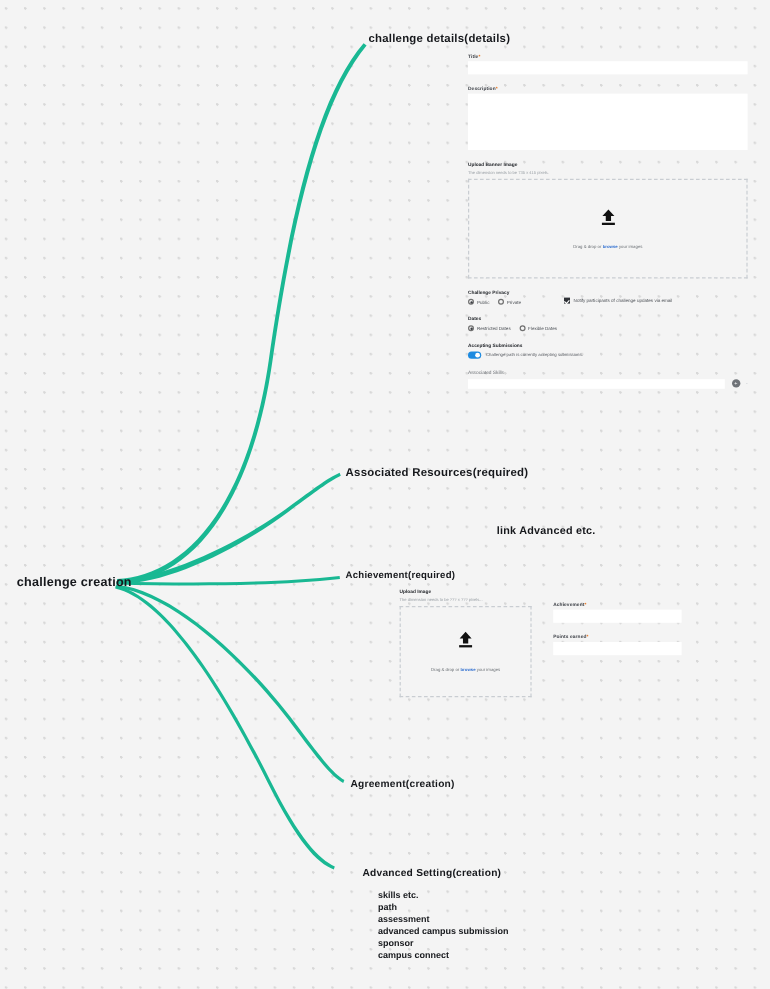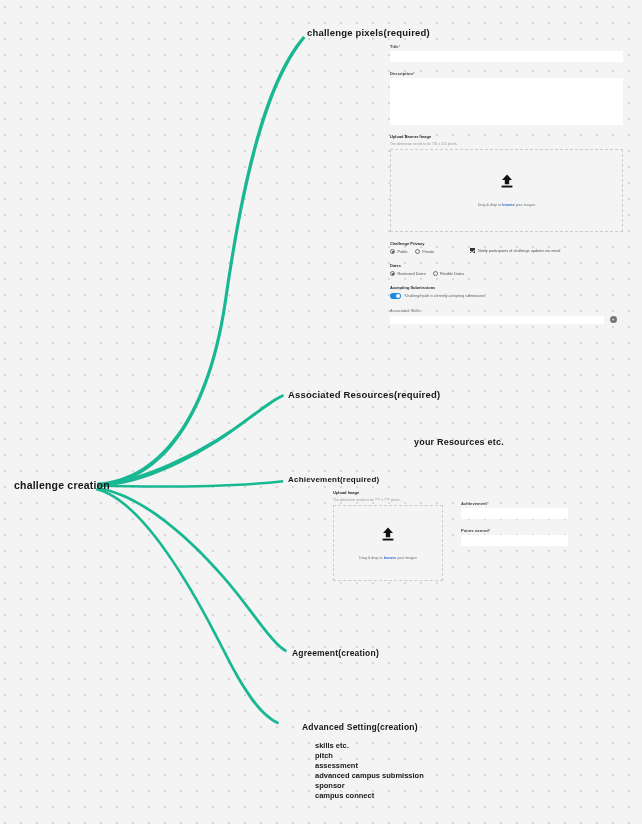--- a/index.html
+++ b/index.html
@@ -139,31 +139,31 @@
     <path d="M97,487 C150,493 215,560 250,608 C268,632 278,645 287,650
              L286,652.4 C277,648 266,634 248,610 C213,562 149,496 96.5,489.5 Z"></path>
 
     <path d="M96.5,488 C140,497 190,580 225,650 C250,700 266,716 279,722
              L278.2,724.5 C264,719 248,702 223,652 C188,582 139,500 96,490.5 Z"></path>
   </g>
 </svg>
 
 <div class="node-label root-label">challenge creation</div>
 
-<div class="node-label br1">challenge pixels(required)</div>
+<div class="node-label br1">challenge details(details)</div>
 <div class="node-label br2">Associated Resources(required)</div>
 <div class="node-label br3">Achievement(required)</div>
 <div class="node-label br4">Agreement(creation)</div>
 <div class="node-label br5">Advanced Setting(creation)</div>
 
-<div class="node-label note-link">your Resources etc.</div>
+<div class="node-label note-link">link Advanced etc.</div>
 
 <div class="sub-list">
   <div>skills etc.</div>
-  <div>pitch</div>
+  <div>path</div>
   <div>assessment</div>
   <div>advanced campus submission</div>
   <div>sponsor</div>
   <div>campus connect</div>
 </div>
 
 <div class="panel" id="panel-details">
 
   <div class="fld-label">
     <span>Title</span><span class="req">*</span>

